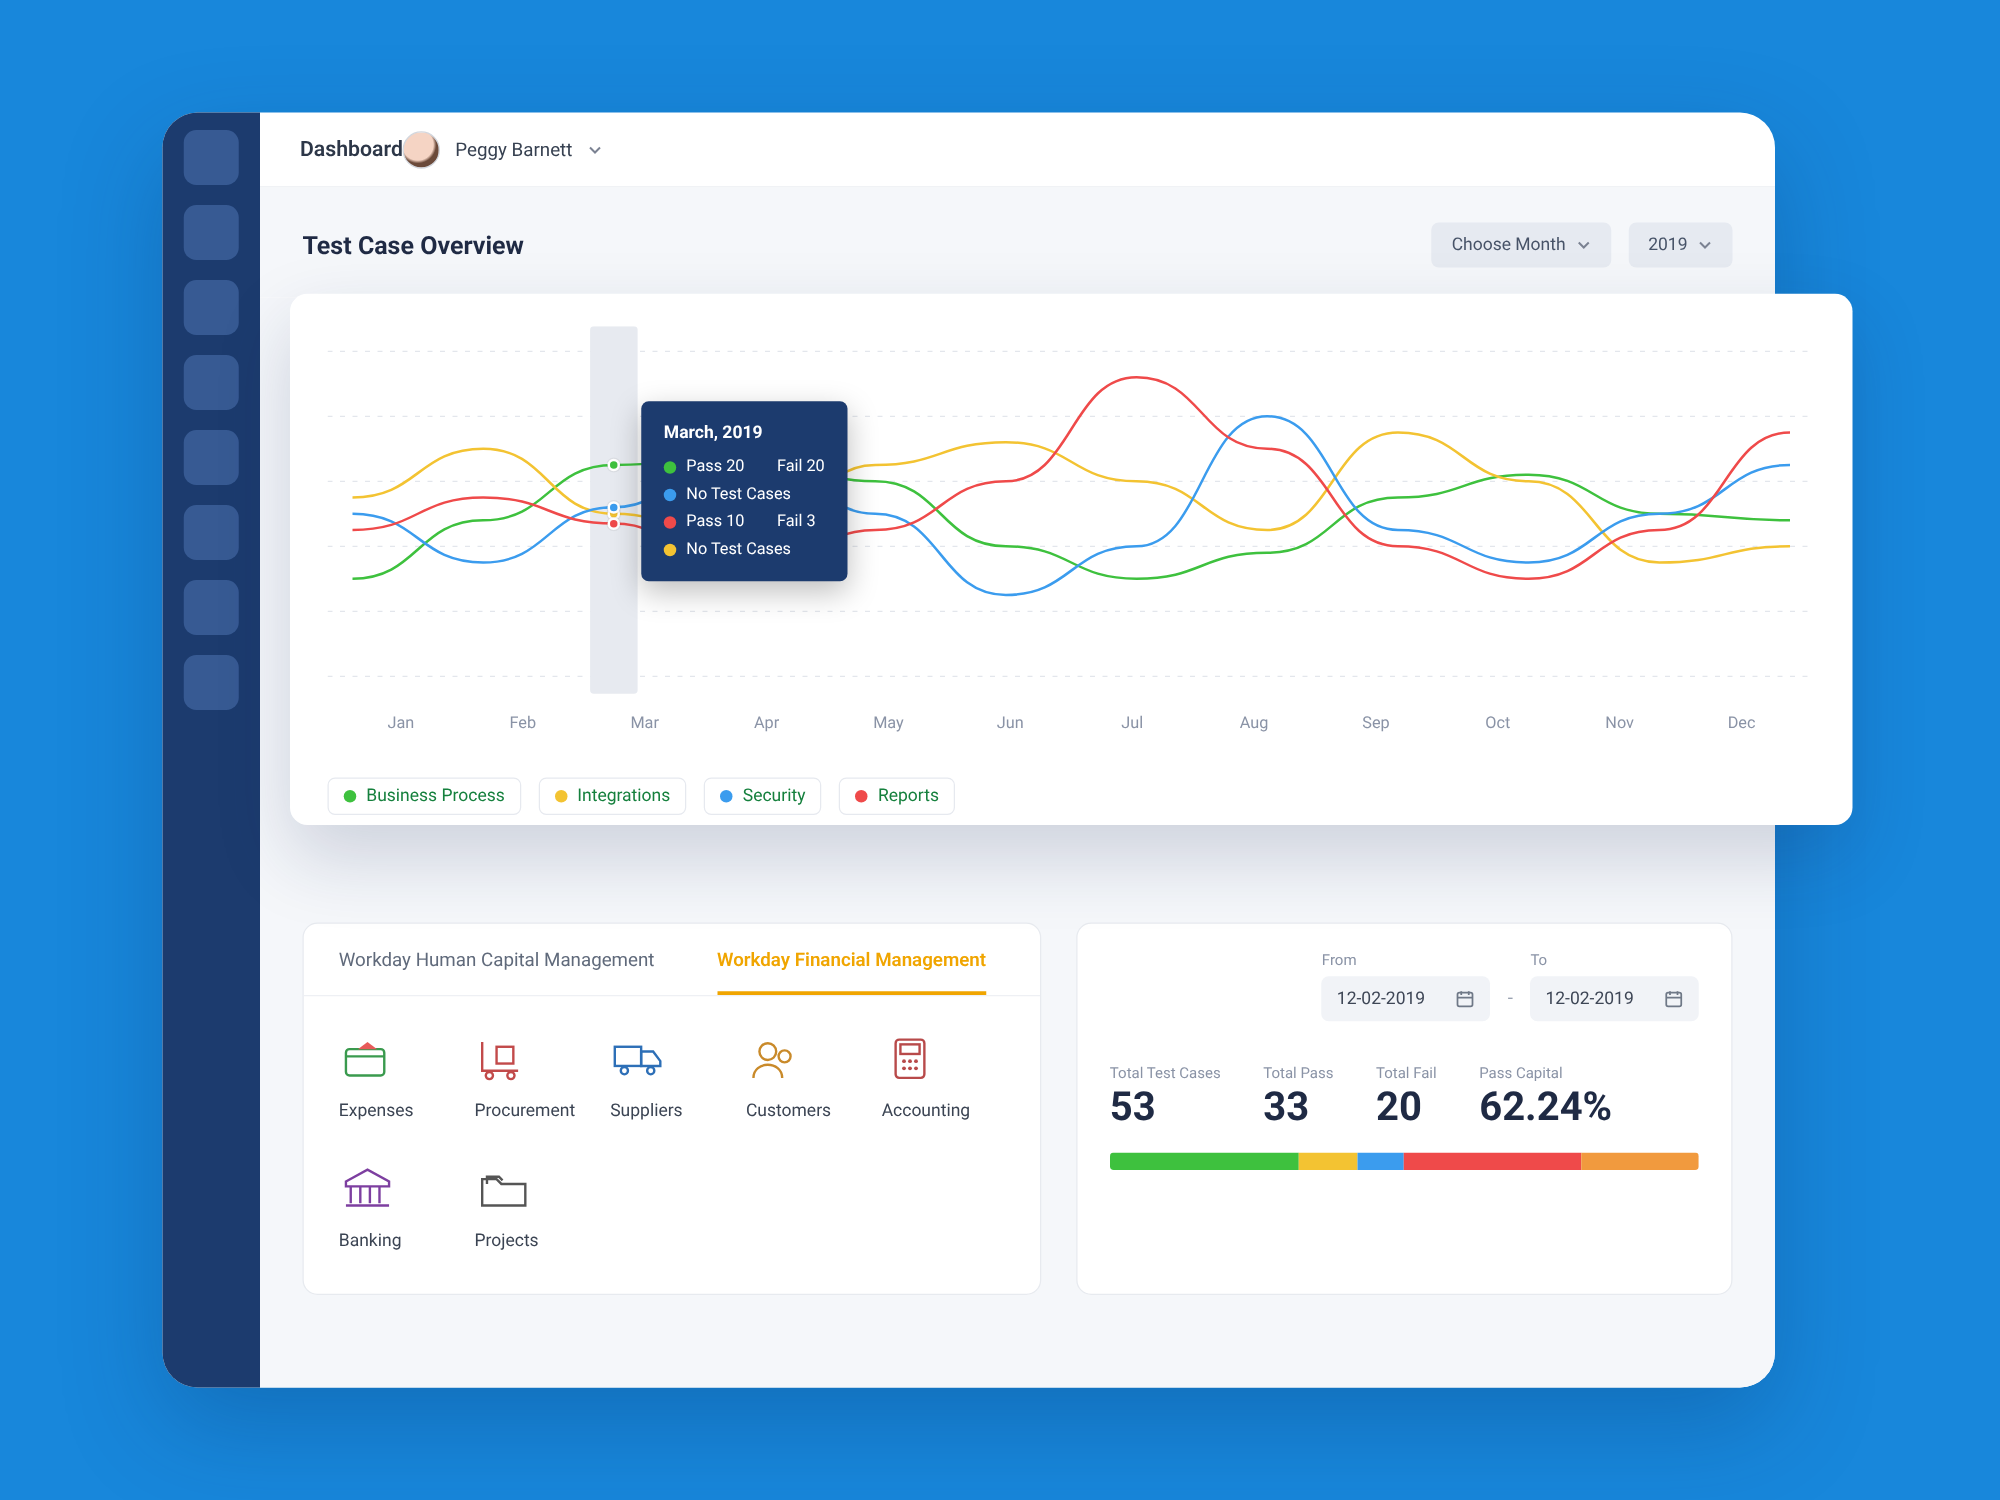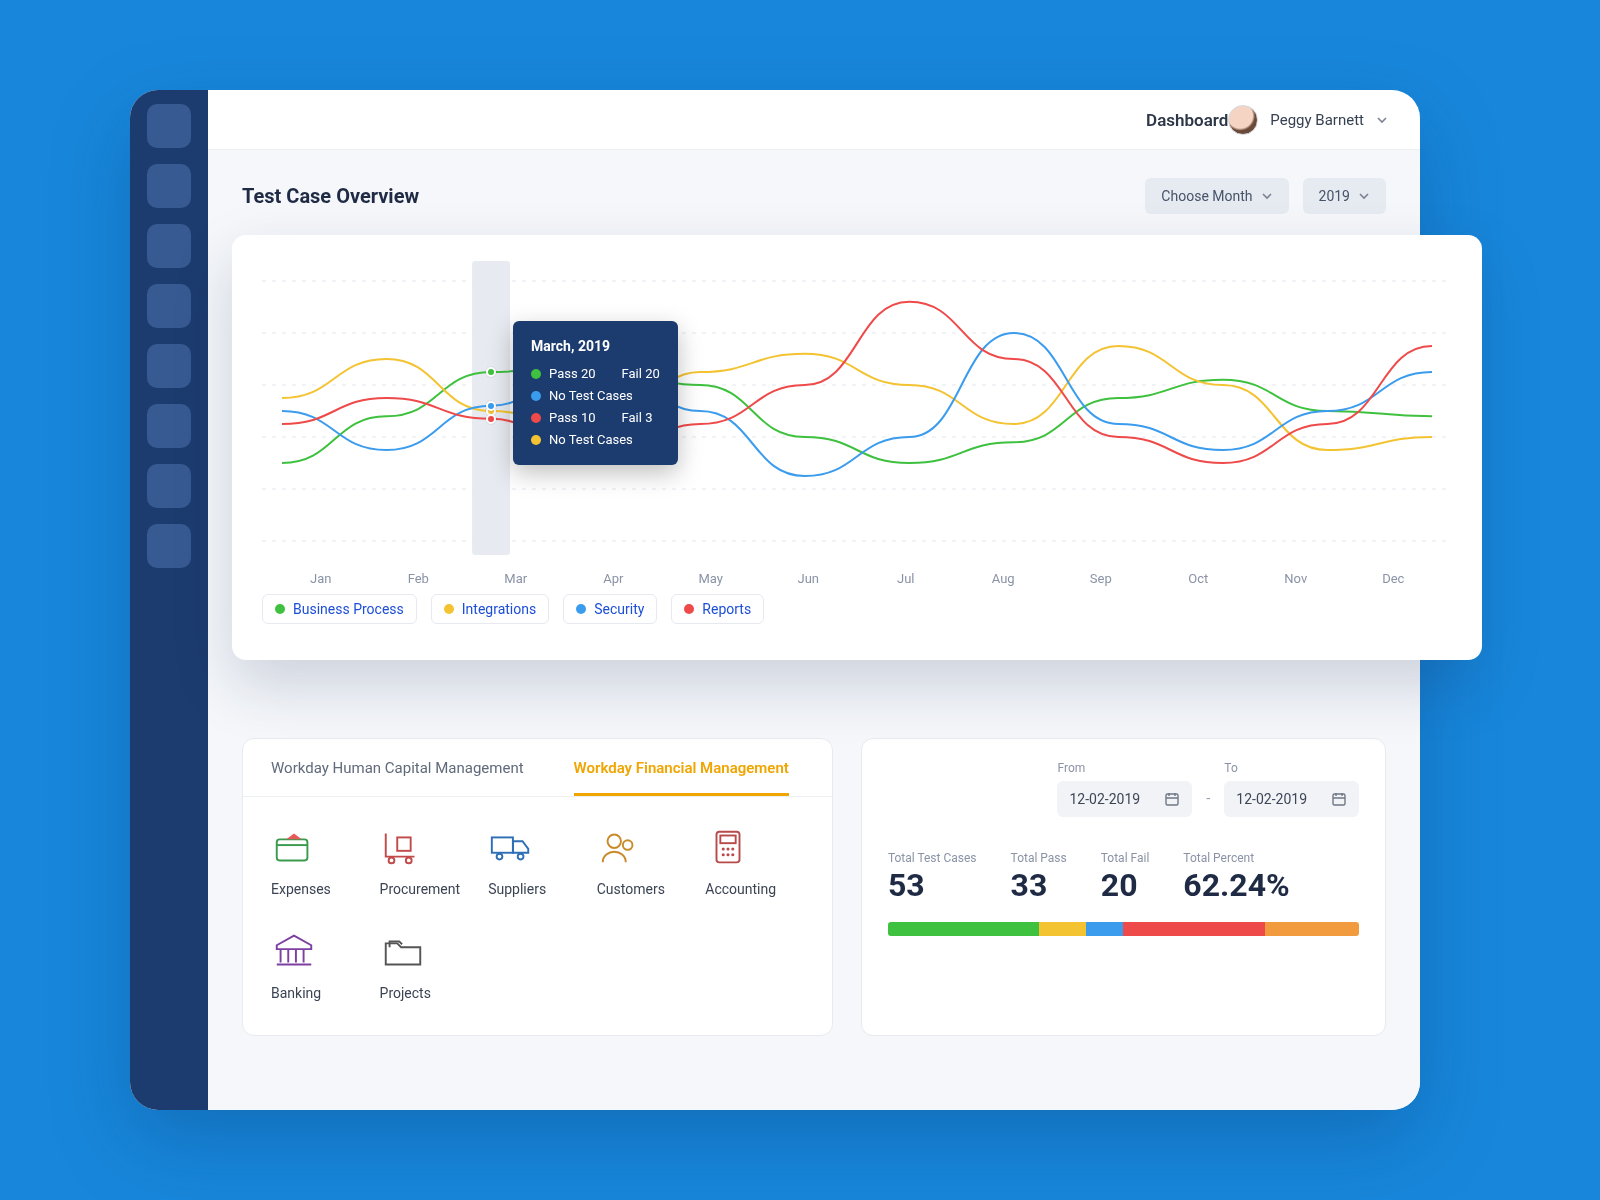--- a/index.html
+++ b/index.html
@@ -22,21 +22,21 @@
   .sidebar{
     width:78px;flex:none;background:#1c3b6e;border-radius:28px 0 0 28px;
     display:flex;flex-direction:column;align-items:center;padding-top:14px;gap:16px;
   }
   .nav-item{
     width:44px;height:44px;border-radius:10px;background:#375a93;cursor:pointer;
   }
   .main{flex:1;display:flex;flex-direction:column;min-width:0;}
   
   .topbar{
-    height:60px;display:flex;align-items:center;justify-content:flex-end;
+    height:60px;display:flex;align-items:center;justify-content:flex-start;
     padding:0 32px;border-bottom:1px solid #eceef2;
   }
   .topbar .title{font-size:17px;font-weight:600;color:#2d3748;}
   .user{display:flex;align-items:center;gap:12px;cursor:pointer;}
   .avatar{width:30px;height:30px;border-radius:50%;background:radial-gradient(circle at 40% 35%, #f5d4c4 50%, #6b4a3a 60%);border:1px solid #d3d7de;}
   .user .name{font-size:15px;color:#374151;}
   .user svg{width:12px;height:12px;}
   
   .section-row{
     display:flex;align-items:center;justify-content:space-between;
@@ -54,21 +54,21 @@
   
   .chart-card{
     position:absolute;left:232px;top:235px;width:1250px;height:425px;
     background:#fff;border-radius:14px;box-shadow:0 25px 60px rgba(20,40,90,.18);
     padding:26px 30px 38px;z-index:5;
   }
   .plot{position:relative;width:100%;height:300px;}
   .plot svg{position:absolute;inset:0;width:100%;height:100%;}
   .xaxis{display:flex;justify-content:space-between;padding:10px 10px 0;font-size:13px;color:#8a93a6;}
   .xaxis span{flex:1;text-align:center;}
-  .legend{display:flex;gap:14px;margin-top:8px;font-size:14px;color:#1d4ed8;}
+  .legend{display:flex;gap:14px;margin-top:36px;font-size:14px;color:#15803d;}
   .lg{display:flex;align-items:center;gap:8px;background:#fff;border:1px solid #e6e9ef;border-radius:6px;padding:6px 12px;cursor:pointer;}
   .dot{width:10px;height:10px;border-radius:50%;}
   .c-green{background:#3ec13e;} .c-yellow{background:#f3c332;} .c-blue{background:#3b9cee;} .c-red{background:#ef4a4a;}
   .tooltip{
     position:absolute;background:#1c3b6e;color:#fff;border-radius:6px;
     padding:14px 18px;font-size:13px;line-height:22px;z-index:6;box-shadow:0 8px 24px rgba(0,0,0,.25);
   }
   .tooltip h4{font-size:14px;font-weight:700;margin-bottom:6px;}
   .tooltip .row{display:flex;align-items:center;gap:8px;white-space:nowrap;}
   .tooltip .row .spc{display:inline-block;width:10px;}
@@ -252,21 +252,21 @@
             </div>
             <div class="stat">
               <label>Total Pass</label>
               <div class="v">33</div>
             </div>
             <div class="stat">
               <label>Total Fail</label>
               <div class="v">20</div>
             </div>
             <div class="stat">
-              <label>Total Percent</label>
+              <label>Pass Capital</label>
               <div class="v">62.24%</div>
             </div>
           </div>
           <div class="bar">
             <div class="seg s1"></div>
             <div class="seg s2"></div>
             <div class="seg s3"></div>
             <div class="seg s4"></div>
             <div class="seg s5"></div>
           </div>

